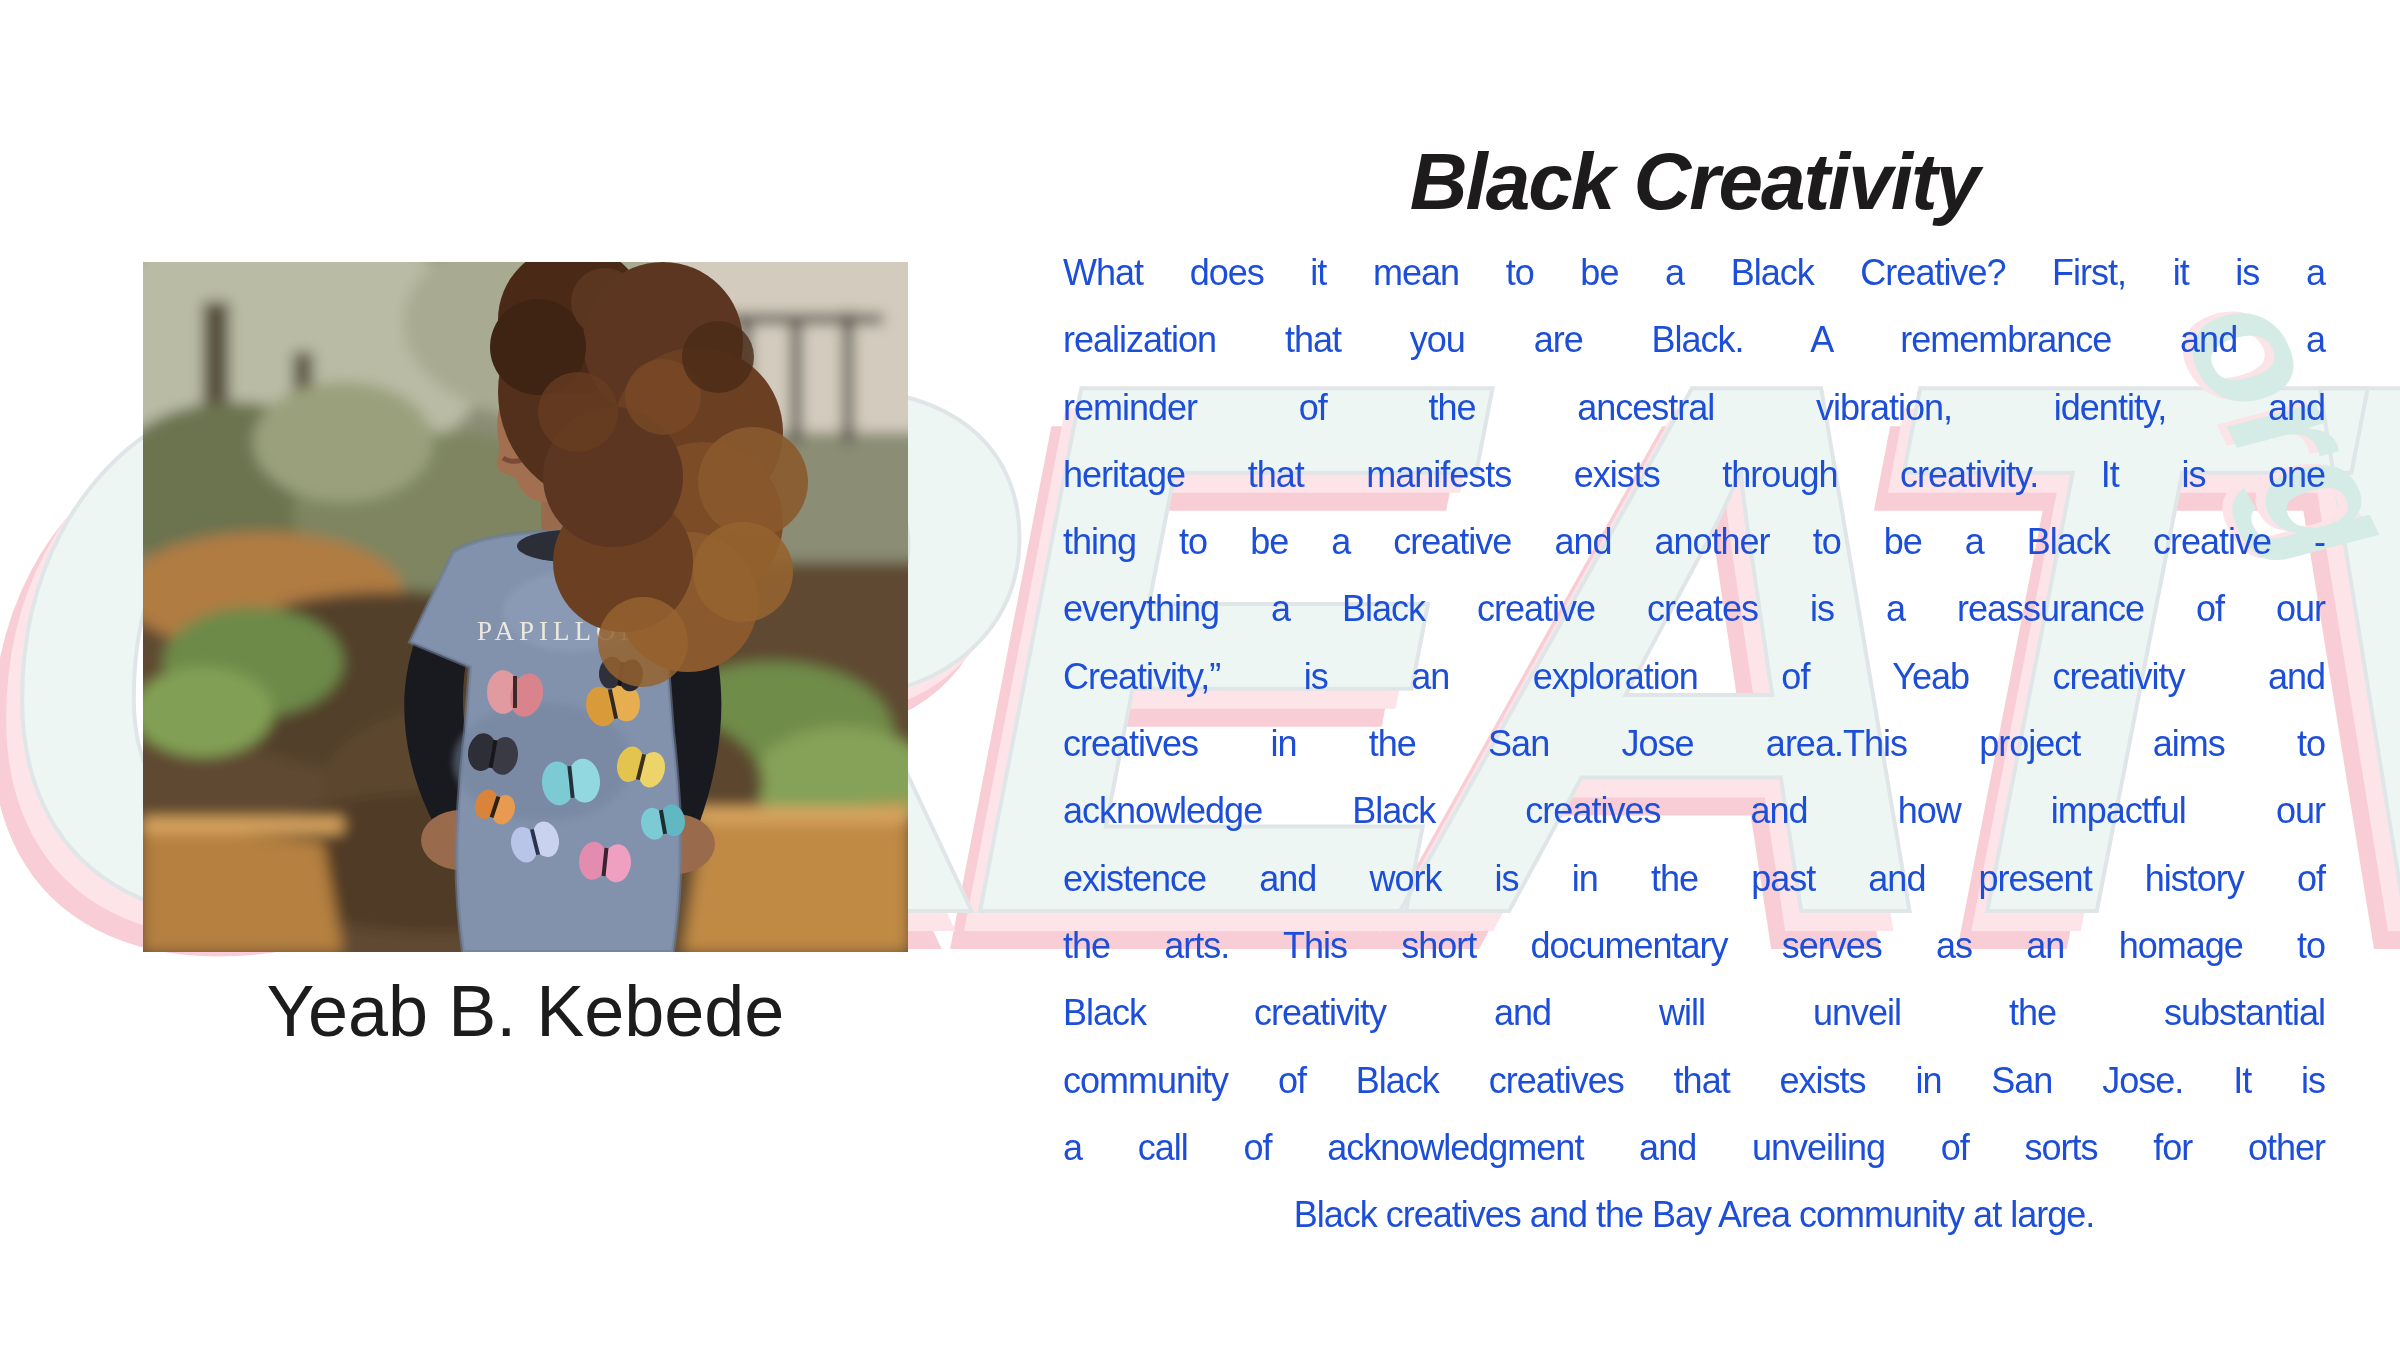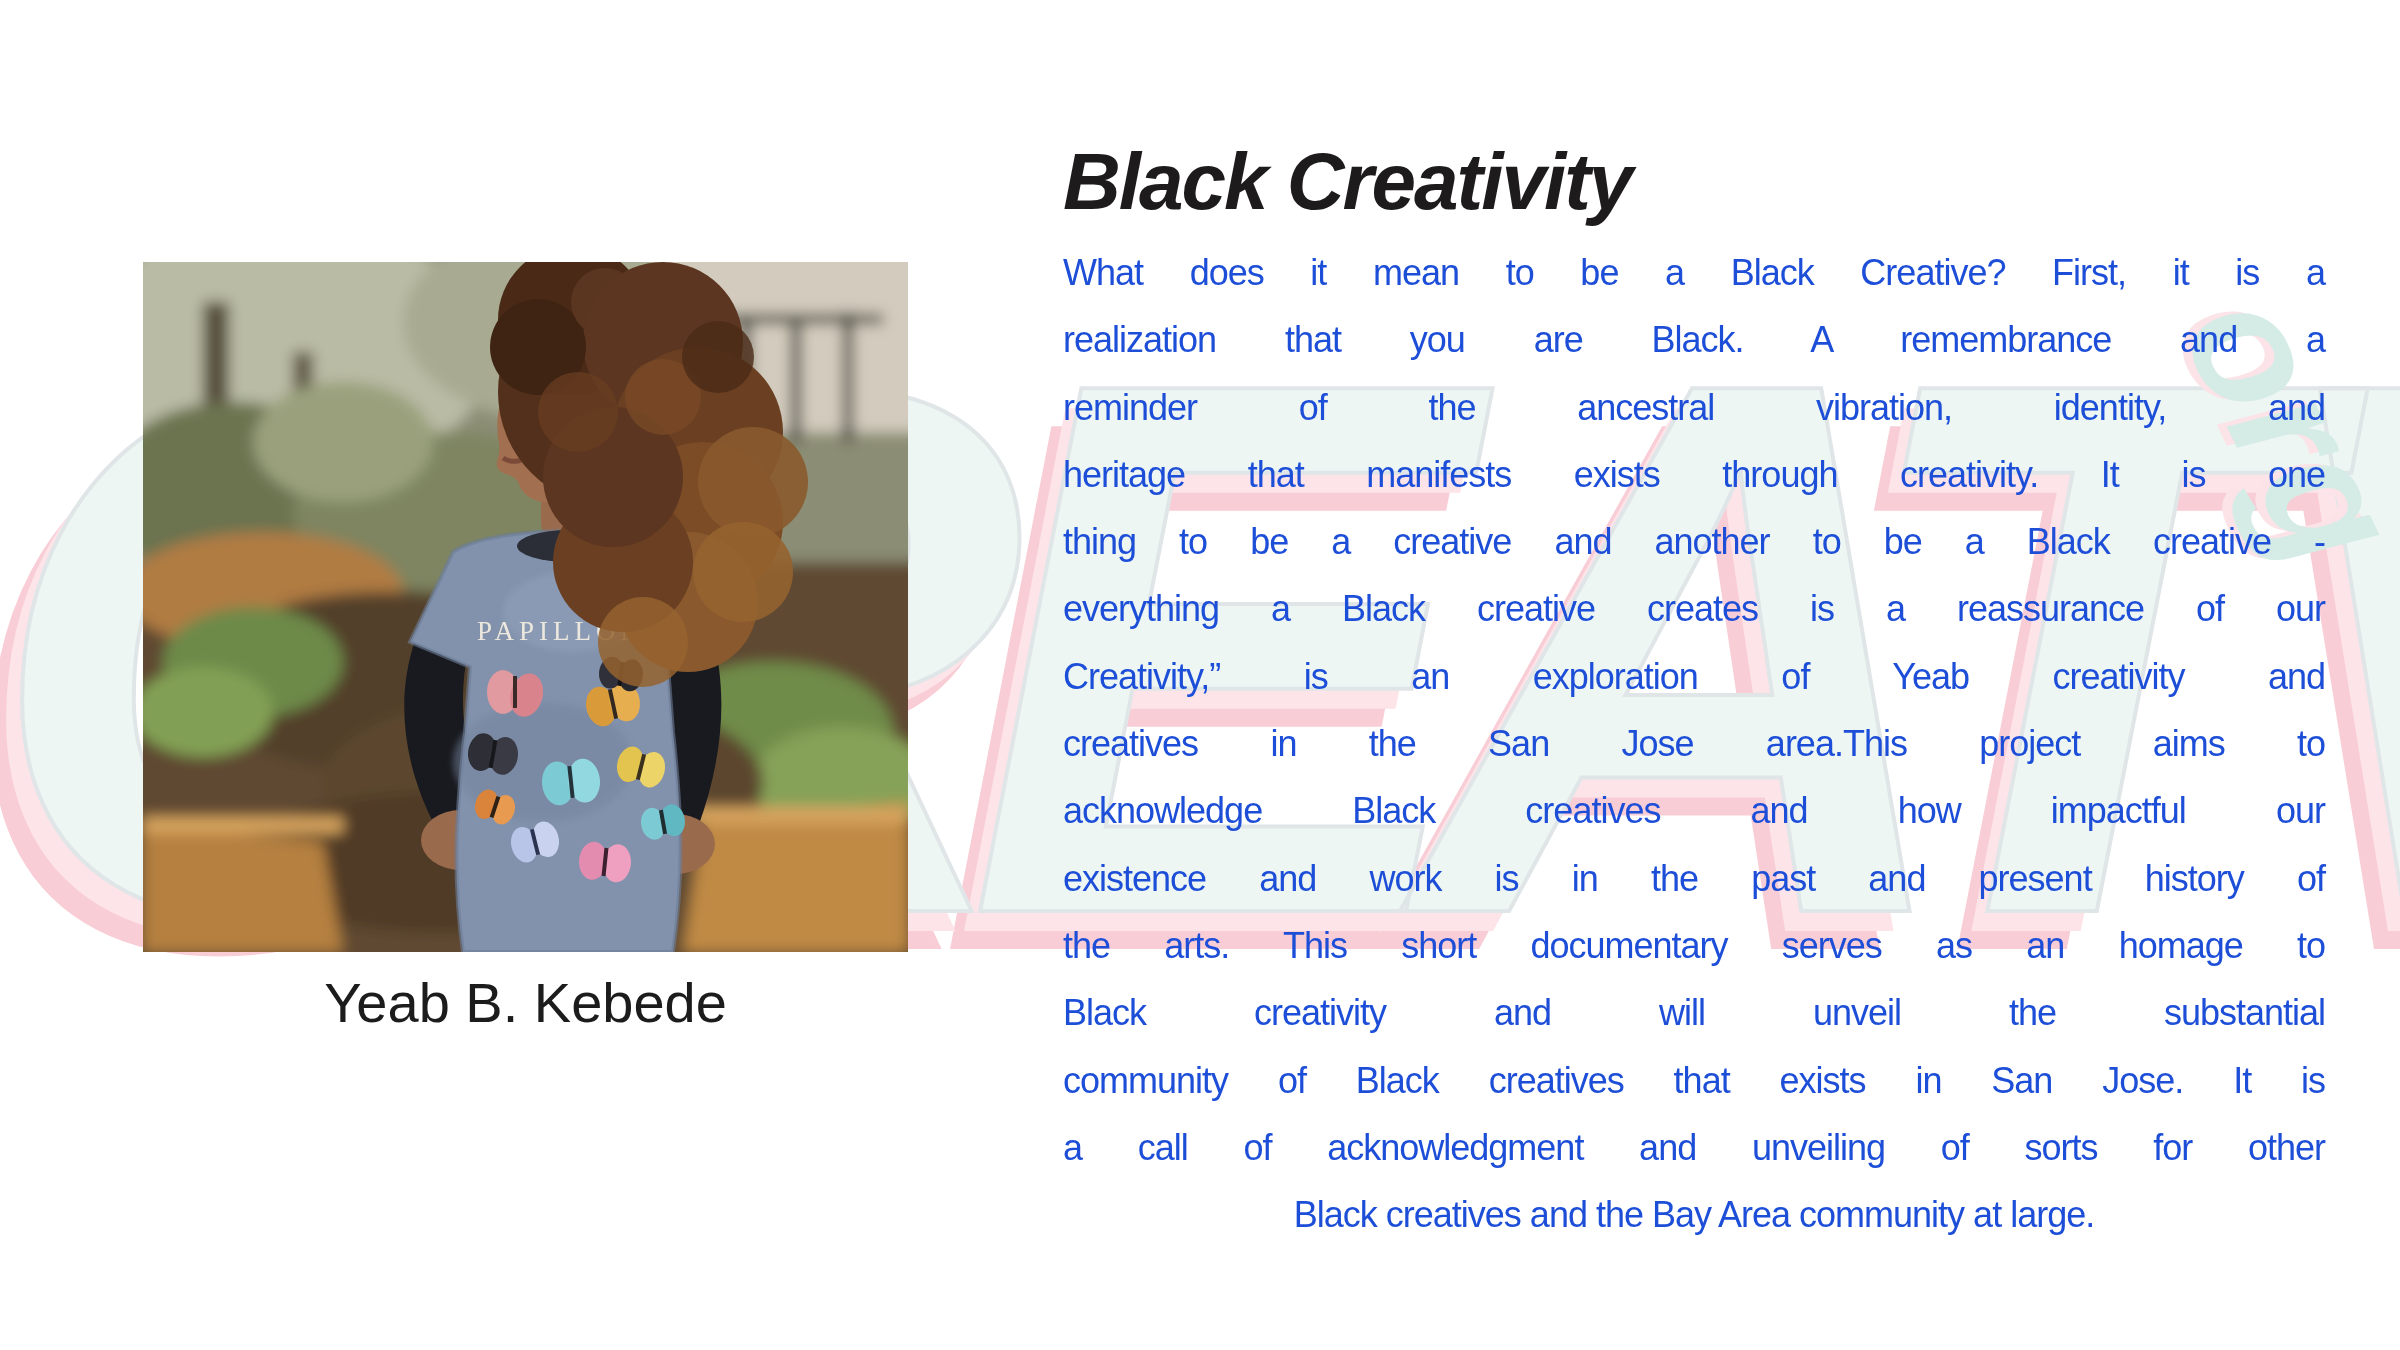--- a/index.html
+++ b/index.html
@@ -34,27 +34,28 @@
 
   
   .photo-wrap{
     position:absolute;left:143px;top:262px;width:765px;height:690px;z-index:2;
     overflow:hidden;
   }
   .photo-wrap svg{display:block;width:765px;height:690px;}
   .profile-name{
     position:absolute;left:143px;top:972px;width:765px;z-index:2;
     text-align:center;
-    font-size:56px;line-height:1.1;color:#1c1c1c;
+    font-size:72px;line-height:1.1;color:#1c1c1c;
     letter-spacing:0px;
   }
 
   
   .article-title{
     position:absolute;left:1063px;top:136px;width:1262px;z-index:2;
+    text-align:center;
     font-size:80px;font-weight:bold;font-style:italic;
     letter-spacing:-2px;color:#1d1b1c;line-height:1.15;
   }
   .article-body{
     position:absolute;left:1063px;top:239px;width:1262px;z-index:2;
     color:#1d4ed8;
     font-size:36px;letter-spacing:-1px;
   }
   .article-body .line{
     height:67.3px;line-height:67.3px;

